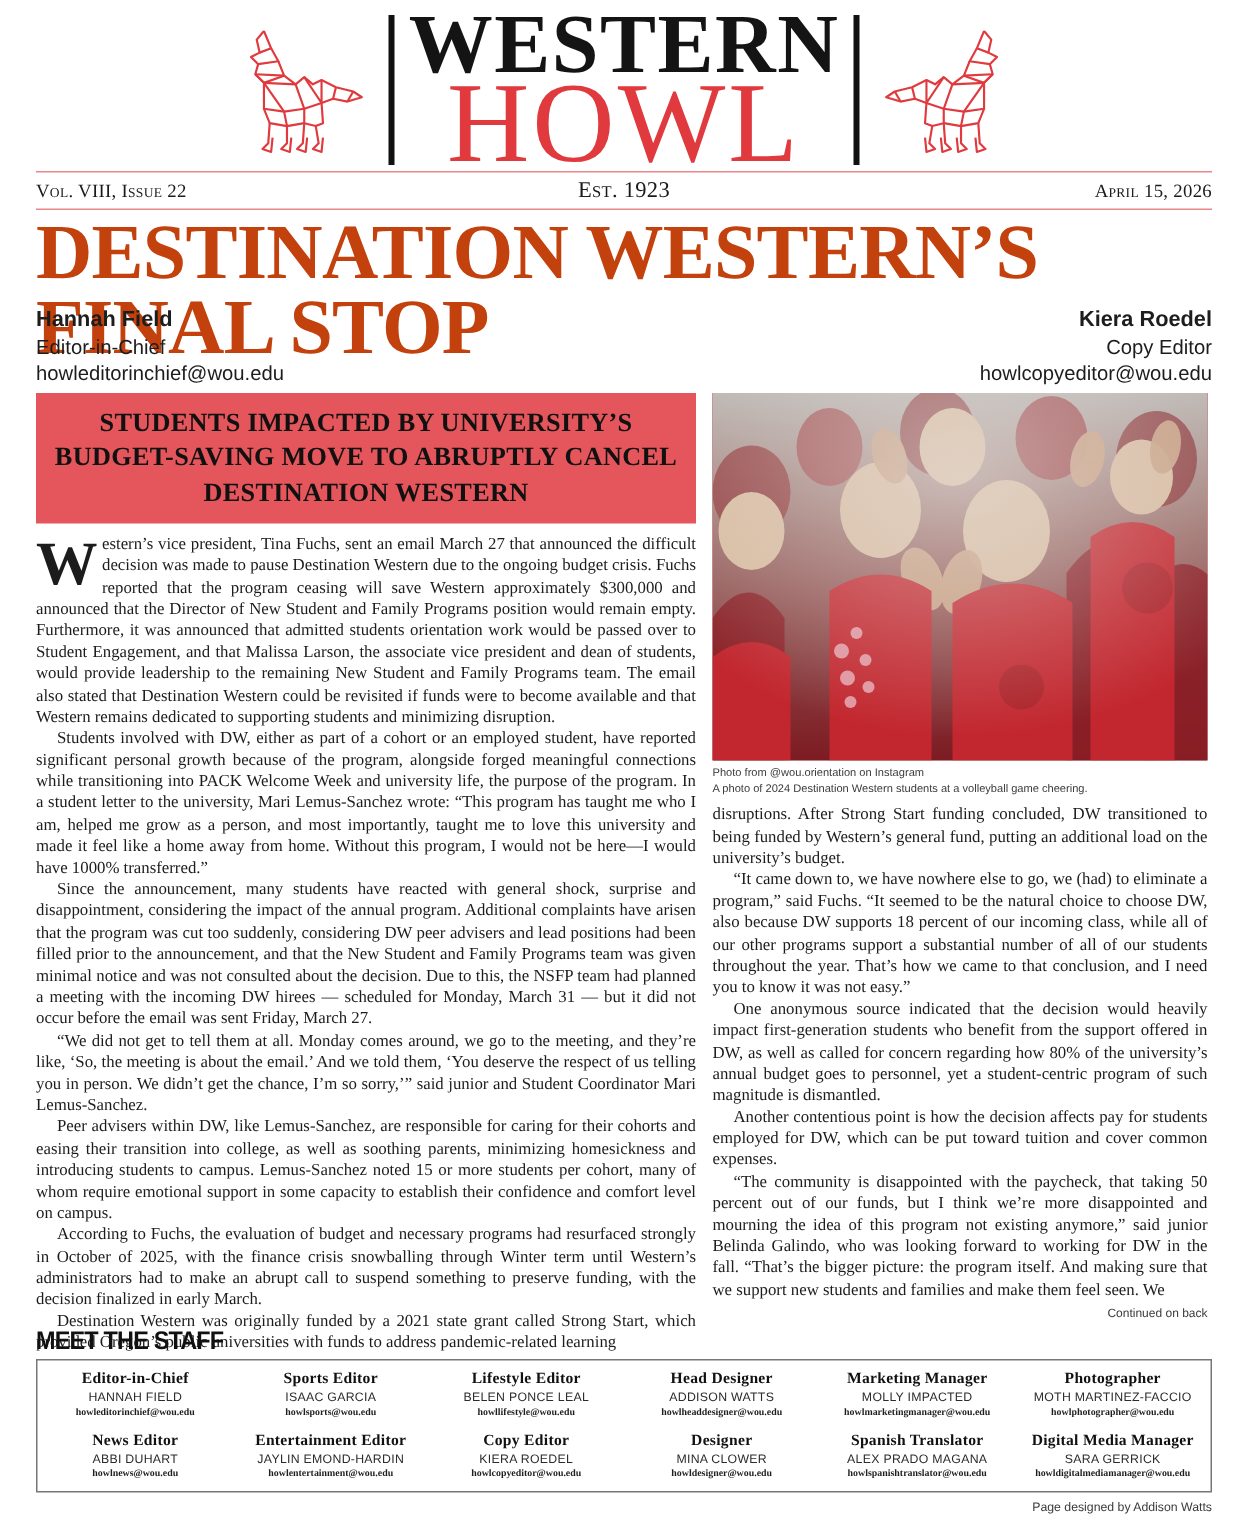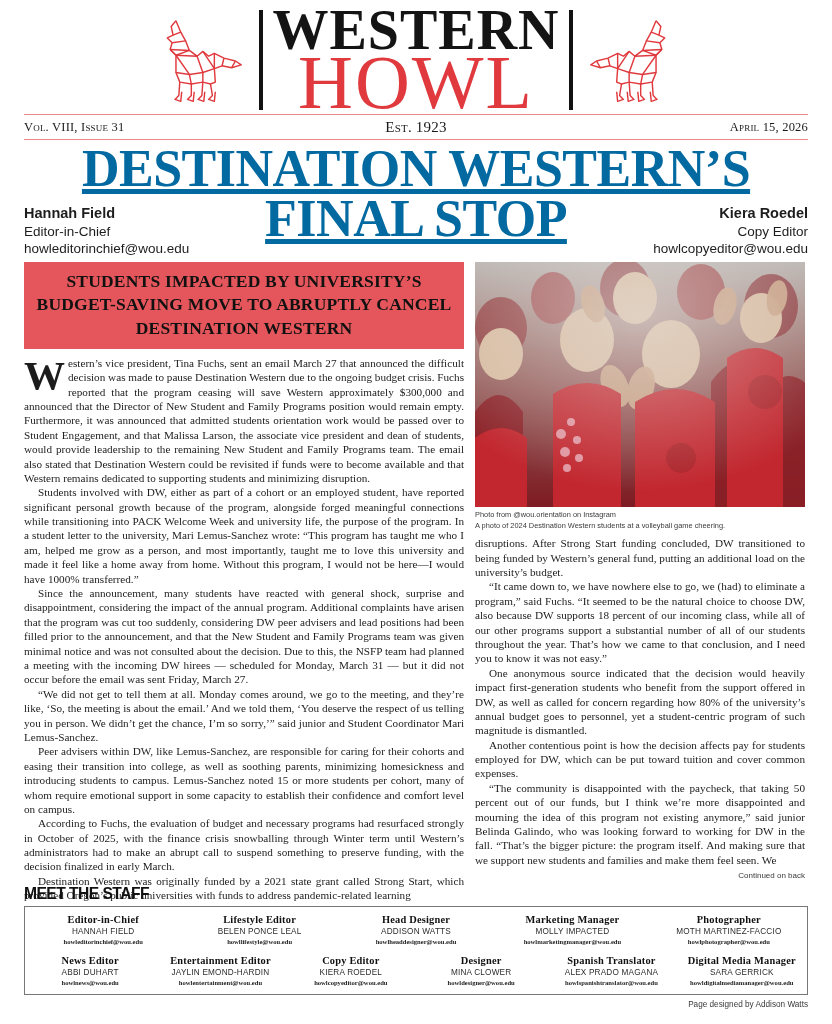--- a/index.html
+++ b/index.html
@@ -100,26 +100,25 @@
   .headline-zone {
     position: relative;
     height: 116px;
     margin-top: 2px;
   }
   .headline {
     font-family: "Liberation Serif", serif;
     font-weight: bold;
     font-size: 52px;
     line-height: 0.96;
-    text-align: center;
+    text-align: left;
     letter-spacing: -0.5px;
-    color: #0369a1;
+    color: #c2410c;
     margin: 0;
     padding-top: 2px;
-    text-decoration: underline;
   }
   .headline-l2 { display: block; }
   .byline {
     position: absolute;
     top: 62px;
     font-family: "Liberation Sans", sans-serif;
     font-size: 13.5px;
     line-height: 1.28;
     color: #1d1d1d;
   }
@@ -319,21 +318,21 @@
         <path d="M46 72 L58 74 L60 64"></path>
         <path d="M58 74 L58 86 L62 90 L56 92 L55 82"></path>
         <path d="M58 74 L70 72 L74 62"></path>
         <path d="M70 72 L71 86 L75 90 L69 92 L68 82"></path>
       </svg>
     </div>
 
   </div>
 
   <div class="folio">
-    <span class="folio-left">Vol. VIII, Issue 31</span>
+    <span class="folio-left">Vol. VIII, Issue 22</span>
     <span class="folio-mid">Est. 1923</span>
     <span class="folio-right">April 15, 2026</span>
   </div>
 
   <div class="headline-zone">
     <h1 class="headline">
       <span>DESTINATION WESTERN’S</span>
       <span class="headline-l2">FINAL STOP</span>
     </h1>
 
@@ -450,20 +449,25 @@
     <div class="staff-title">MEET THE STAFF</div>
     <div class="staff-box">
 
       <div class="staff-row">
         <div class="staff-cell">
           <div class="staff-role">Editor-in-Chief</div>
           <div class="staff-name">HANNAH FIELD</div>
           <div class="staff-email">howleditorinchief@wou.edu</div>
         </div>
         <div class="staff-cell">
+          <div class="staff-role">Sports Editor</div>
+          <div class="staff-name">ISAAC GARCIA</div>
+          <div class="staff-email">howlsports@wou.edu</div>
+        </div>
+        <div class="staff-cell">
           <div class="staff-role">Lifestyle Editor</div>
           <div class="staff-name">BELEN PONCE LEAL</div>
           <div class="staff-email">howllifestyle@wou.edu</div>
         </div>
         <div class="staff-cell">
           <div class="staff-role">Head Designer</div>
           <div class="staff-name">ADDISON WATTS</div>
           <div class="staff-email">howlheaddesigner@wou.edu</div>
         </div>
         <div class="staff-cell">

